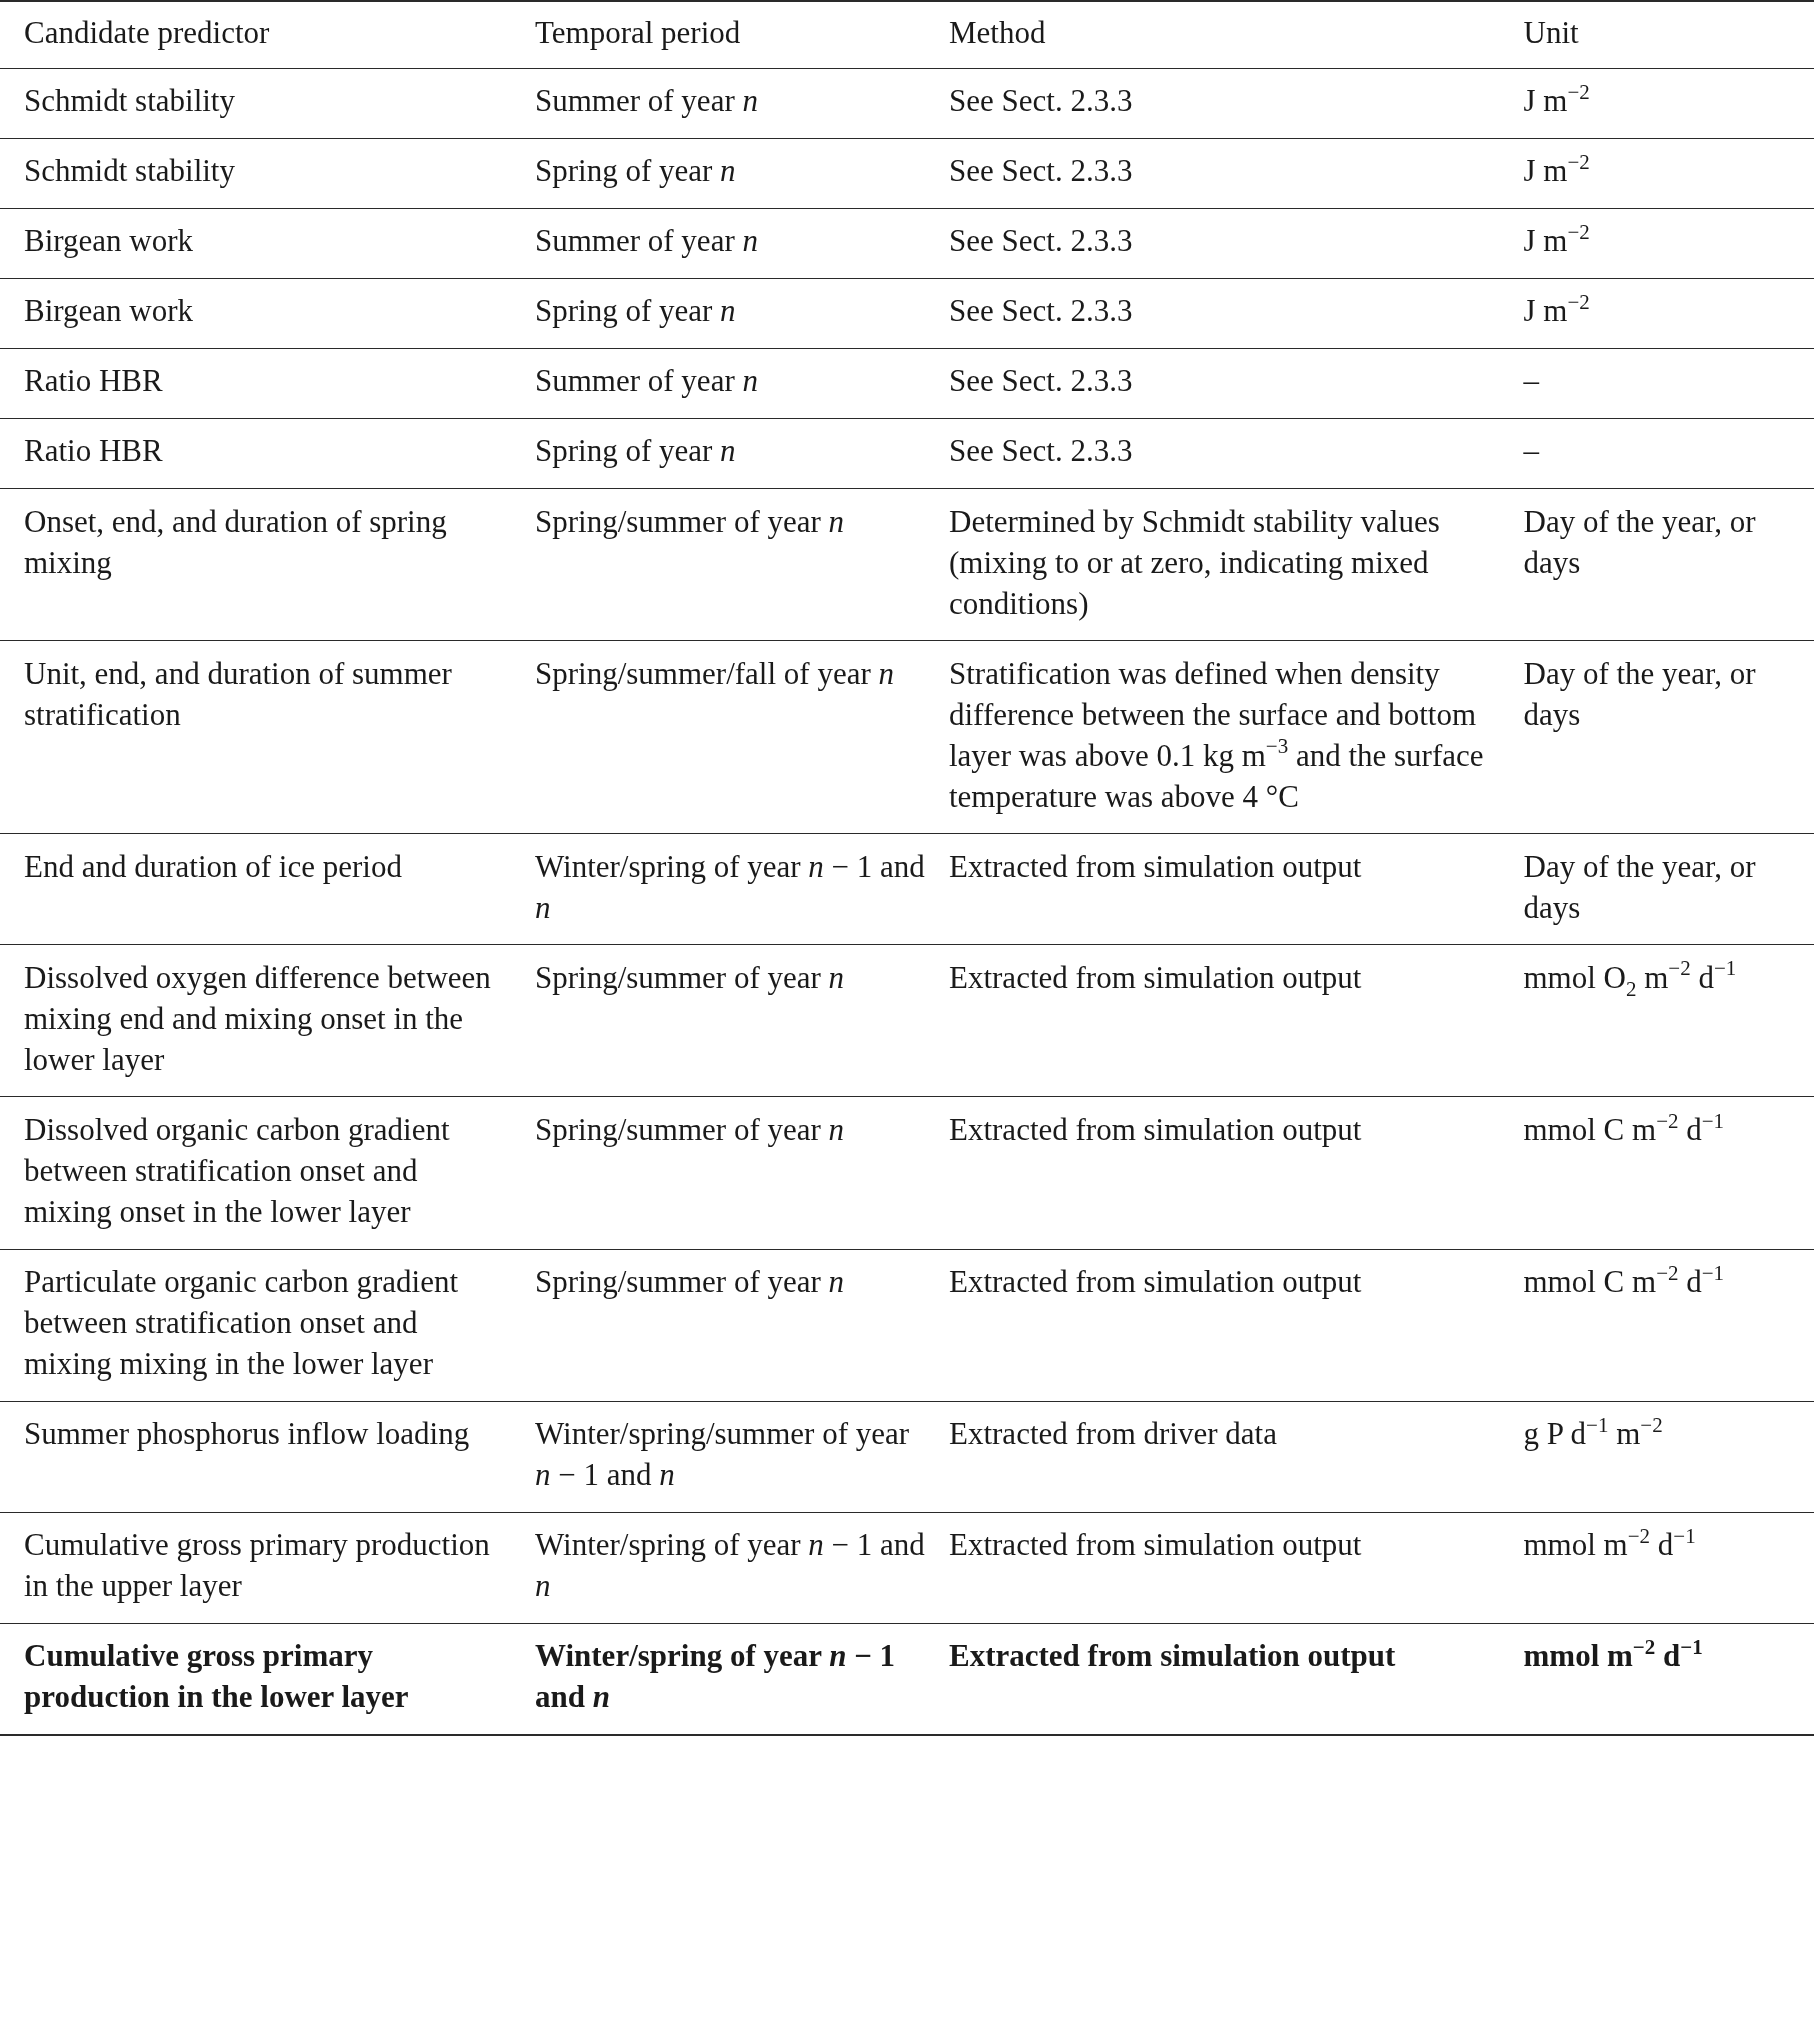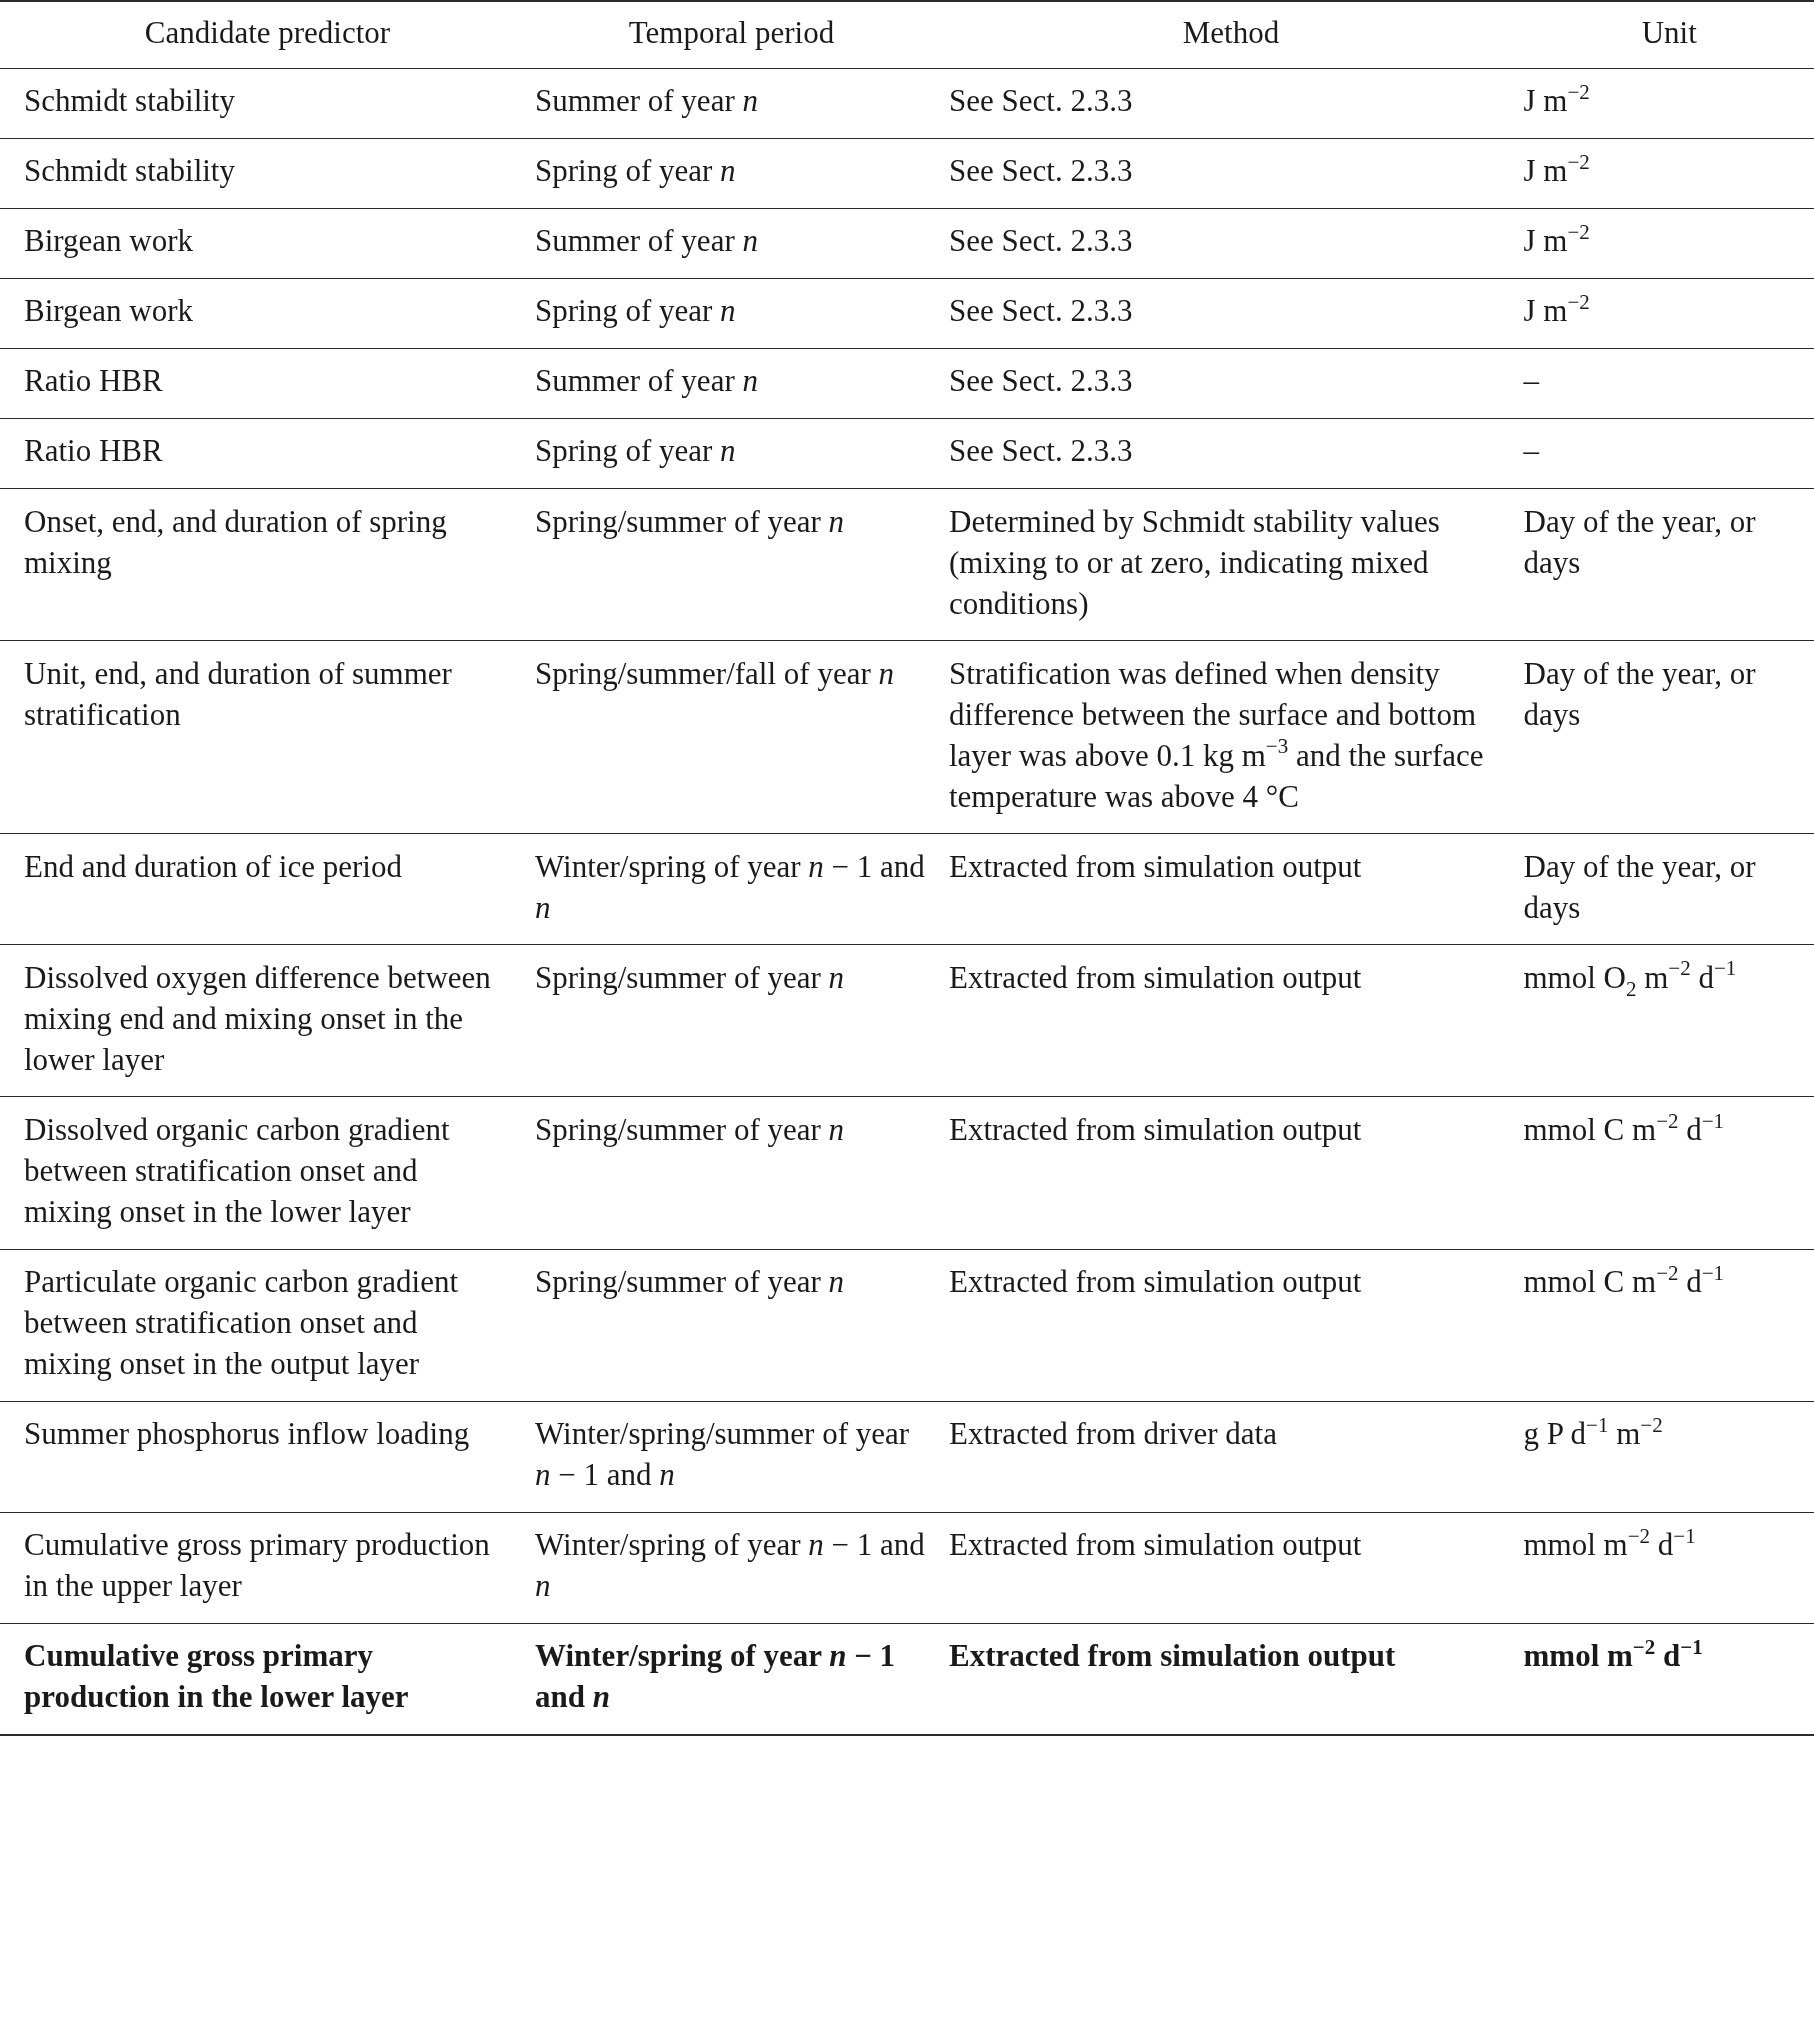--- a/index.html
+++ b/index.html
@@ -30,21 +30,20 @@
       vertical-align: top;
       font-weight: normal;
       padding: 11.4px 0 16.7px 24px;
       border-bottom: 1.8px solid #2a2a2a;
       white-space: normal;
     }
     table.pred-table th {
       border-top: 2.6px solid #2a2a2a;
       padding-top: 9.7px;
       padding-bottom: 15px;
-      text-align: center;
     }
     table.pred-table td:nth-child(3), table.pred-table th:nth-child(3) {
       padding-left: 21px;
     }
     table.pred-table td:nth-child(4), table.pred-table th:nth-child(4) {
       padding-left: 10.5px;
       padding-right: 0;
     }
     tr:last-child td {
       border-bottom: 2.6px solid #2a2a2a;
@@ -139,21 +138,21 @@
         <td>Extracted from simulation output</td>
         <td><span>mmol O</span><sub>2</sub><span> m</span><sup>−2</sup><span> d</span><sup>−1</sup></td>
       </tr>
       <tr>
         <td>Dissolved organic carbon gradient between stratification onset and mixing onset in the lower layer</td>
         <td><span>Spring/summer of year </span><span class="it">n</span></td>
         <td>Extracted from simulation output</td>
         <td><span>mmol C m</span><sup>−2</sup><span> d</span><sup>−1</sup></td>
       </tr>
       <tr>
-        <td>Particulate organic carbon gradient between stratification onset and mixing onset in the output layer</td>
+        <td>Particulate organic carbon gradient between stratification onset and mixing mixing in the lower layer</td>
         <td><span>Spring/summer of year </span><span class="it">n</span></td>
         <td>Extracted from simulation output</td>
         <td><span>mmol C m</span><sup>−2</sup><span> d</span><sup>−1</sup></td>
       </tr>
       <tr>
         <td>Summer phosphorus inflow loading</td>
         <td><span>Winter/spring/summer of year </span><span class="it">n</span><span> − 1 and </span><span class="it">n</span></td>
         <td>Extracted from driver data</td>
         <td><span>g P d</span><sup>−1</sup><span> m</span><sup>−2</sup></td>
       </tr>

